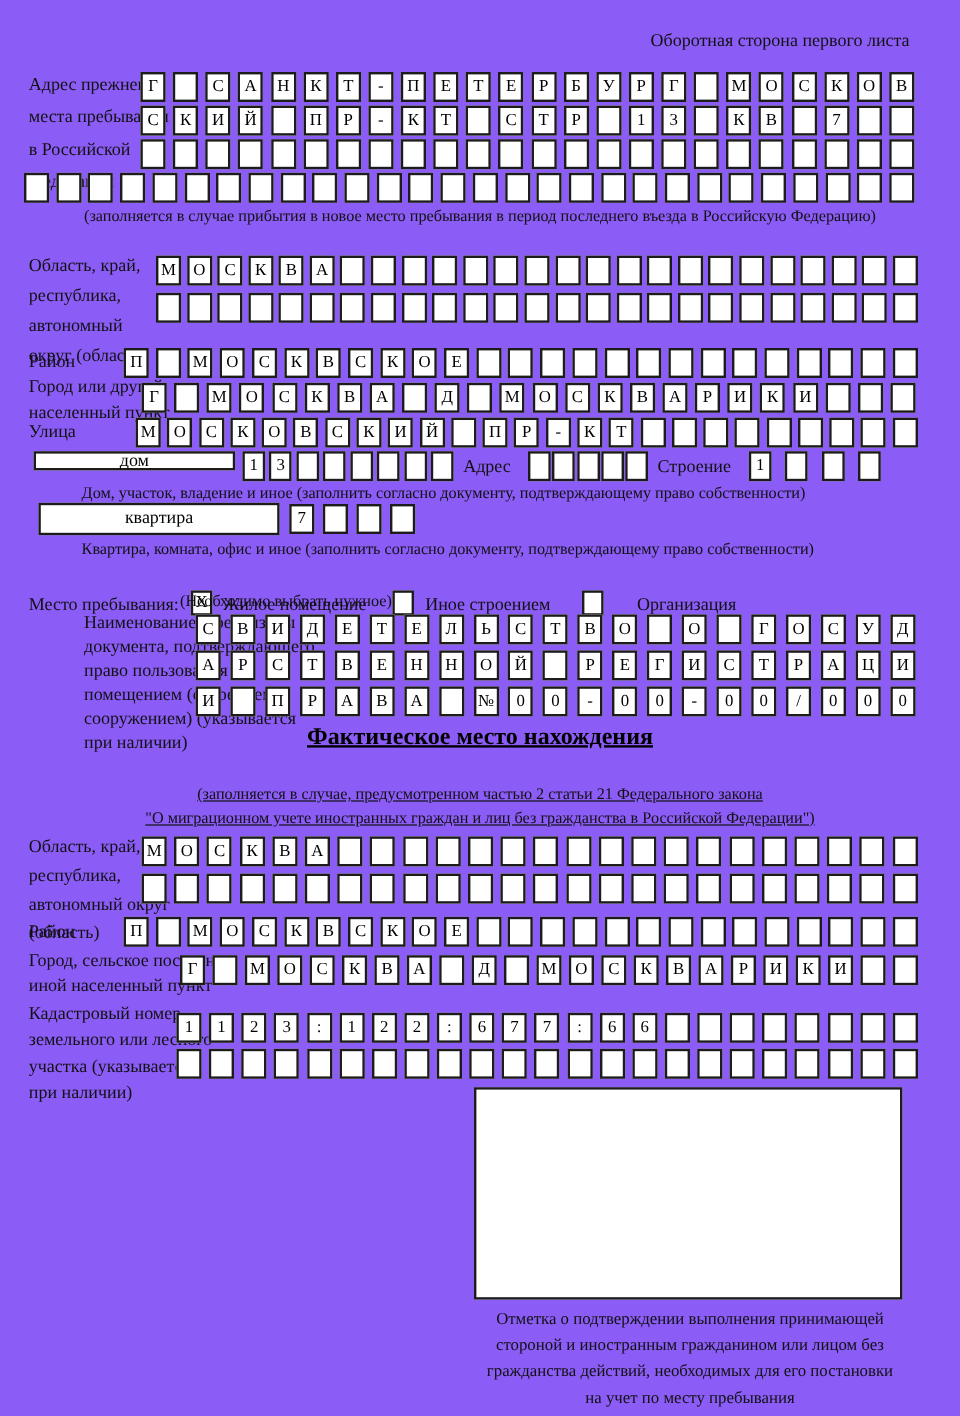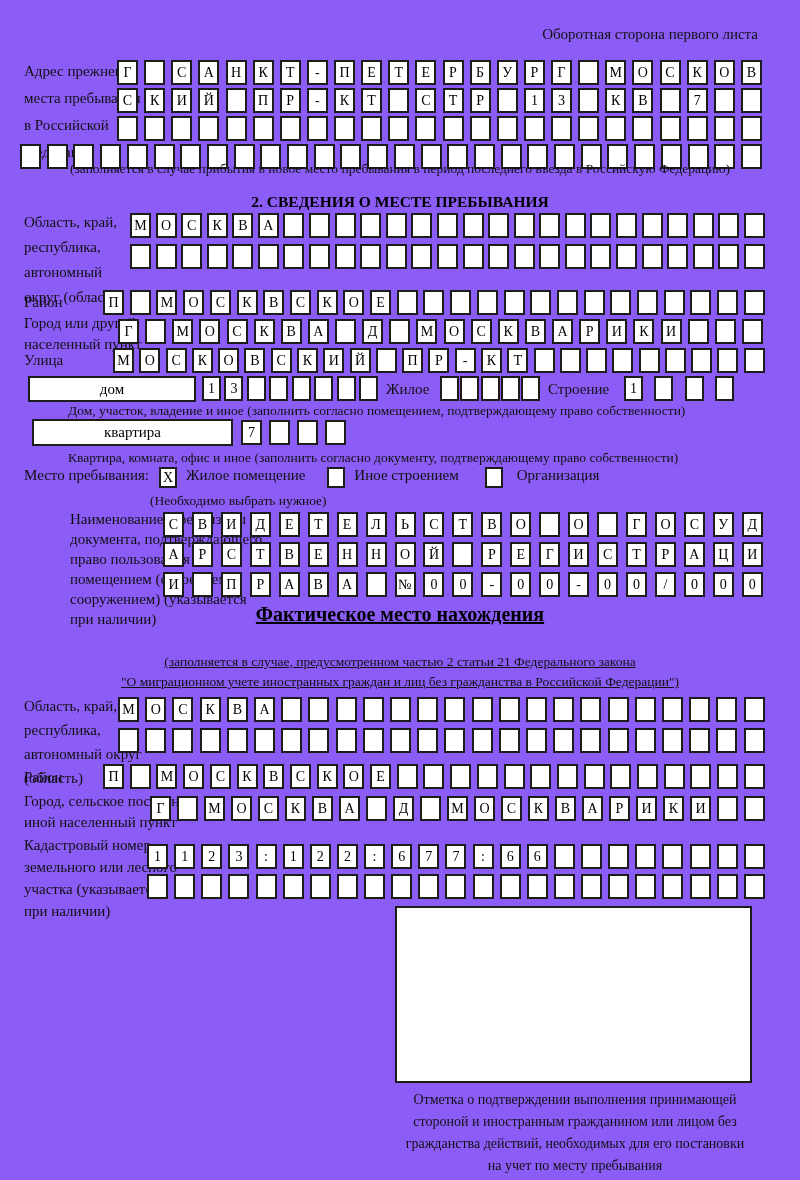--- a/index.html
+++ b/index.html
@@ -138,23 +138,22 @@
       <span class="cell"></span>
       <span class="cell"></span>
       <span class="cell"></span>
       <span class="cell"></span>
       <span class="cell"></span>
       <span class="cell"></span>
       <span class="cell"></span>
       <span class="cell"></span>
       <span class="cell"></span>
     </div>
-  <div class="abs caption center" style="top:161px;font-family:Liberation Serif, serif;">(заполняется в случае прибытия в новое место пребывания в период последнего въезда в Российскую Федерацию)</div>
-
-  <div class="abs title center" style="top:193px;">2. СВЕДЕНИЯ О МЕСТЕ ПРЕБЫВАНИЯ</div>
+  <div class="abs caption center" style="top:172px;font-family:Liberation Serif, serif;">(заполняется в случае прибытия в новое место пребывания в период последнего въезда в Российскую Федерацию)</div>
+
 
   <div class="abs lbl" style="left:24px;top:210px;">
     <div>Область, край,</div>
     <div>республика,</div>
     <div>автономный</div>
     <div>округ (область)</div>
   </div>
   <div class="abs boxrow" style="left:130px;top:213px;width:635px;">
       <span class="cell">М</span>
       <span class="cell">О</span>
@@ -292,65 +291,65 @@
       <span class="cell"></span>
       <span class="cell"></span>
       <span class="cell"></span>
       <span class="cell"></span>
       <span class="cell"></span>
       <span class="cell"></span>
       <span class="cell"></span>
       <span class="cell"></span>
     </div>
 
-  <div class="abs widebox" style="left:28px;top:376px;width:168px;height:26px;">дом</div>
+  <div class="abs widebox" style="left:28px;top:376px;width:168px;height:16px;">дом</div>
   <div class="abs boxrow sm" style="left:202px;top:376px;width:176px;">
       <span class="cell">1</span>
       <span class="cell">3</span>
       <span class="cell"></span>
       <span class="cell"></span>
       <span class="cell"></span>
       <span class="cell"></span>
       <span class="cell"></span>
       <span class="cell"></span>
     </div>
-  <div class="abs lbl" style="left:386px;top:377px;">Жилое</div>
+  <div class="abs lbl" style="left:386px;top:377px;">Адрес</div>
   <div class="abs boxrow sm" style="left:440px;top:376px;width:100px;">
       <span class="cell"></span>
       <span class="cell"></span>
       <span class="cell"></span>
       <span class="cell"></span>
       <span class="cell"></span>
     </div>
   <div class="abs lbl" style="left:548px;top:377px;">Строение</div>
   <div class="abs boxrow sm" style="left:624px;top:376px;width:110px;">
       <span class="cell">1</span>
       <span class="cell"></span>
       <span class="cell"></span>
       <span class="cell"></span>
     </div>
-  <div class="abs caption" style="left:68px;top:403px;">Дом, участок, владение и иное (заполнить согласно помещением, подтверждающему право собственности)</div>
+  <div class="abs caption" style="left:68px;top:403px;">Дом, участок, владение и иное (заполнить согласно документу, подтверждающему право собственности)</div>
 
   <div class="abs widebox" style="left:32px;top:419px;width:201px;height:27px;">квартира</div>
   <div class="abs boxrow" style="left:241px;top:420px;width:105px;">
       <span class="cell">7</span>
       <span class="cell"></span>
       <span class="cell"></span>
       <span class="cell"></span>
     </div>
   <div class="abs caption" style="left:68px;top:450px;">Квартира, комната, офис и иное (заполнить согласно документу, подтверждающему право собственности)</div>
 
-  <div class="abs" style="left:24px;top:463px;display:flex;align-items:flex-end;">
+  <div class="abs" style="left:24px;top:492px;display:flex;align-items:flex-start;">
     <span class="lbl">Место пребывания:</span>
     <span class="cb" style="margin-left:10px;">X</span>
     <span class="lbl" style="margin-left:9px;">Жилое помещение</span>
     <span class="cb" style="margin-left:22px;"></span>
     <span class="lbl" style="margin-left:9px;">Иное строением</span>
     <span class="cb" style="margin-left:26px;"></span>
-    <span class="lbl" style="margin-left:14px;font-family:Liberation Serif, serif;">Организация</span>
+    <span class="lbl" style="margin-left:28px;font-family:Liberation Serif, serif;">Организация</span>
   </div>
   <div class="abs caption" style="left:150px;top:493px;width:300px;text-align:left;">(Необходимо выбрать нужное)</div>
 
   <div class="abs lbl" style="left:70px;top:509px;line-height:20px;">
     <div>Наименование и реквизиты</div>
     <div>документа, подтверждающего</div>
     <div>право пользования</div>
     <div>помещением (строением,</div>
     <div>сооружением) (указывается</div>
     <div>при наличии)</div>

